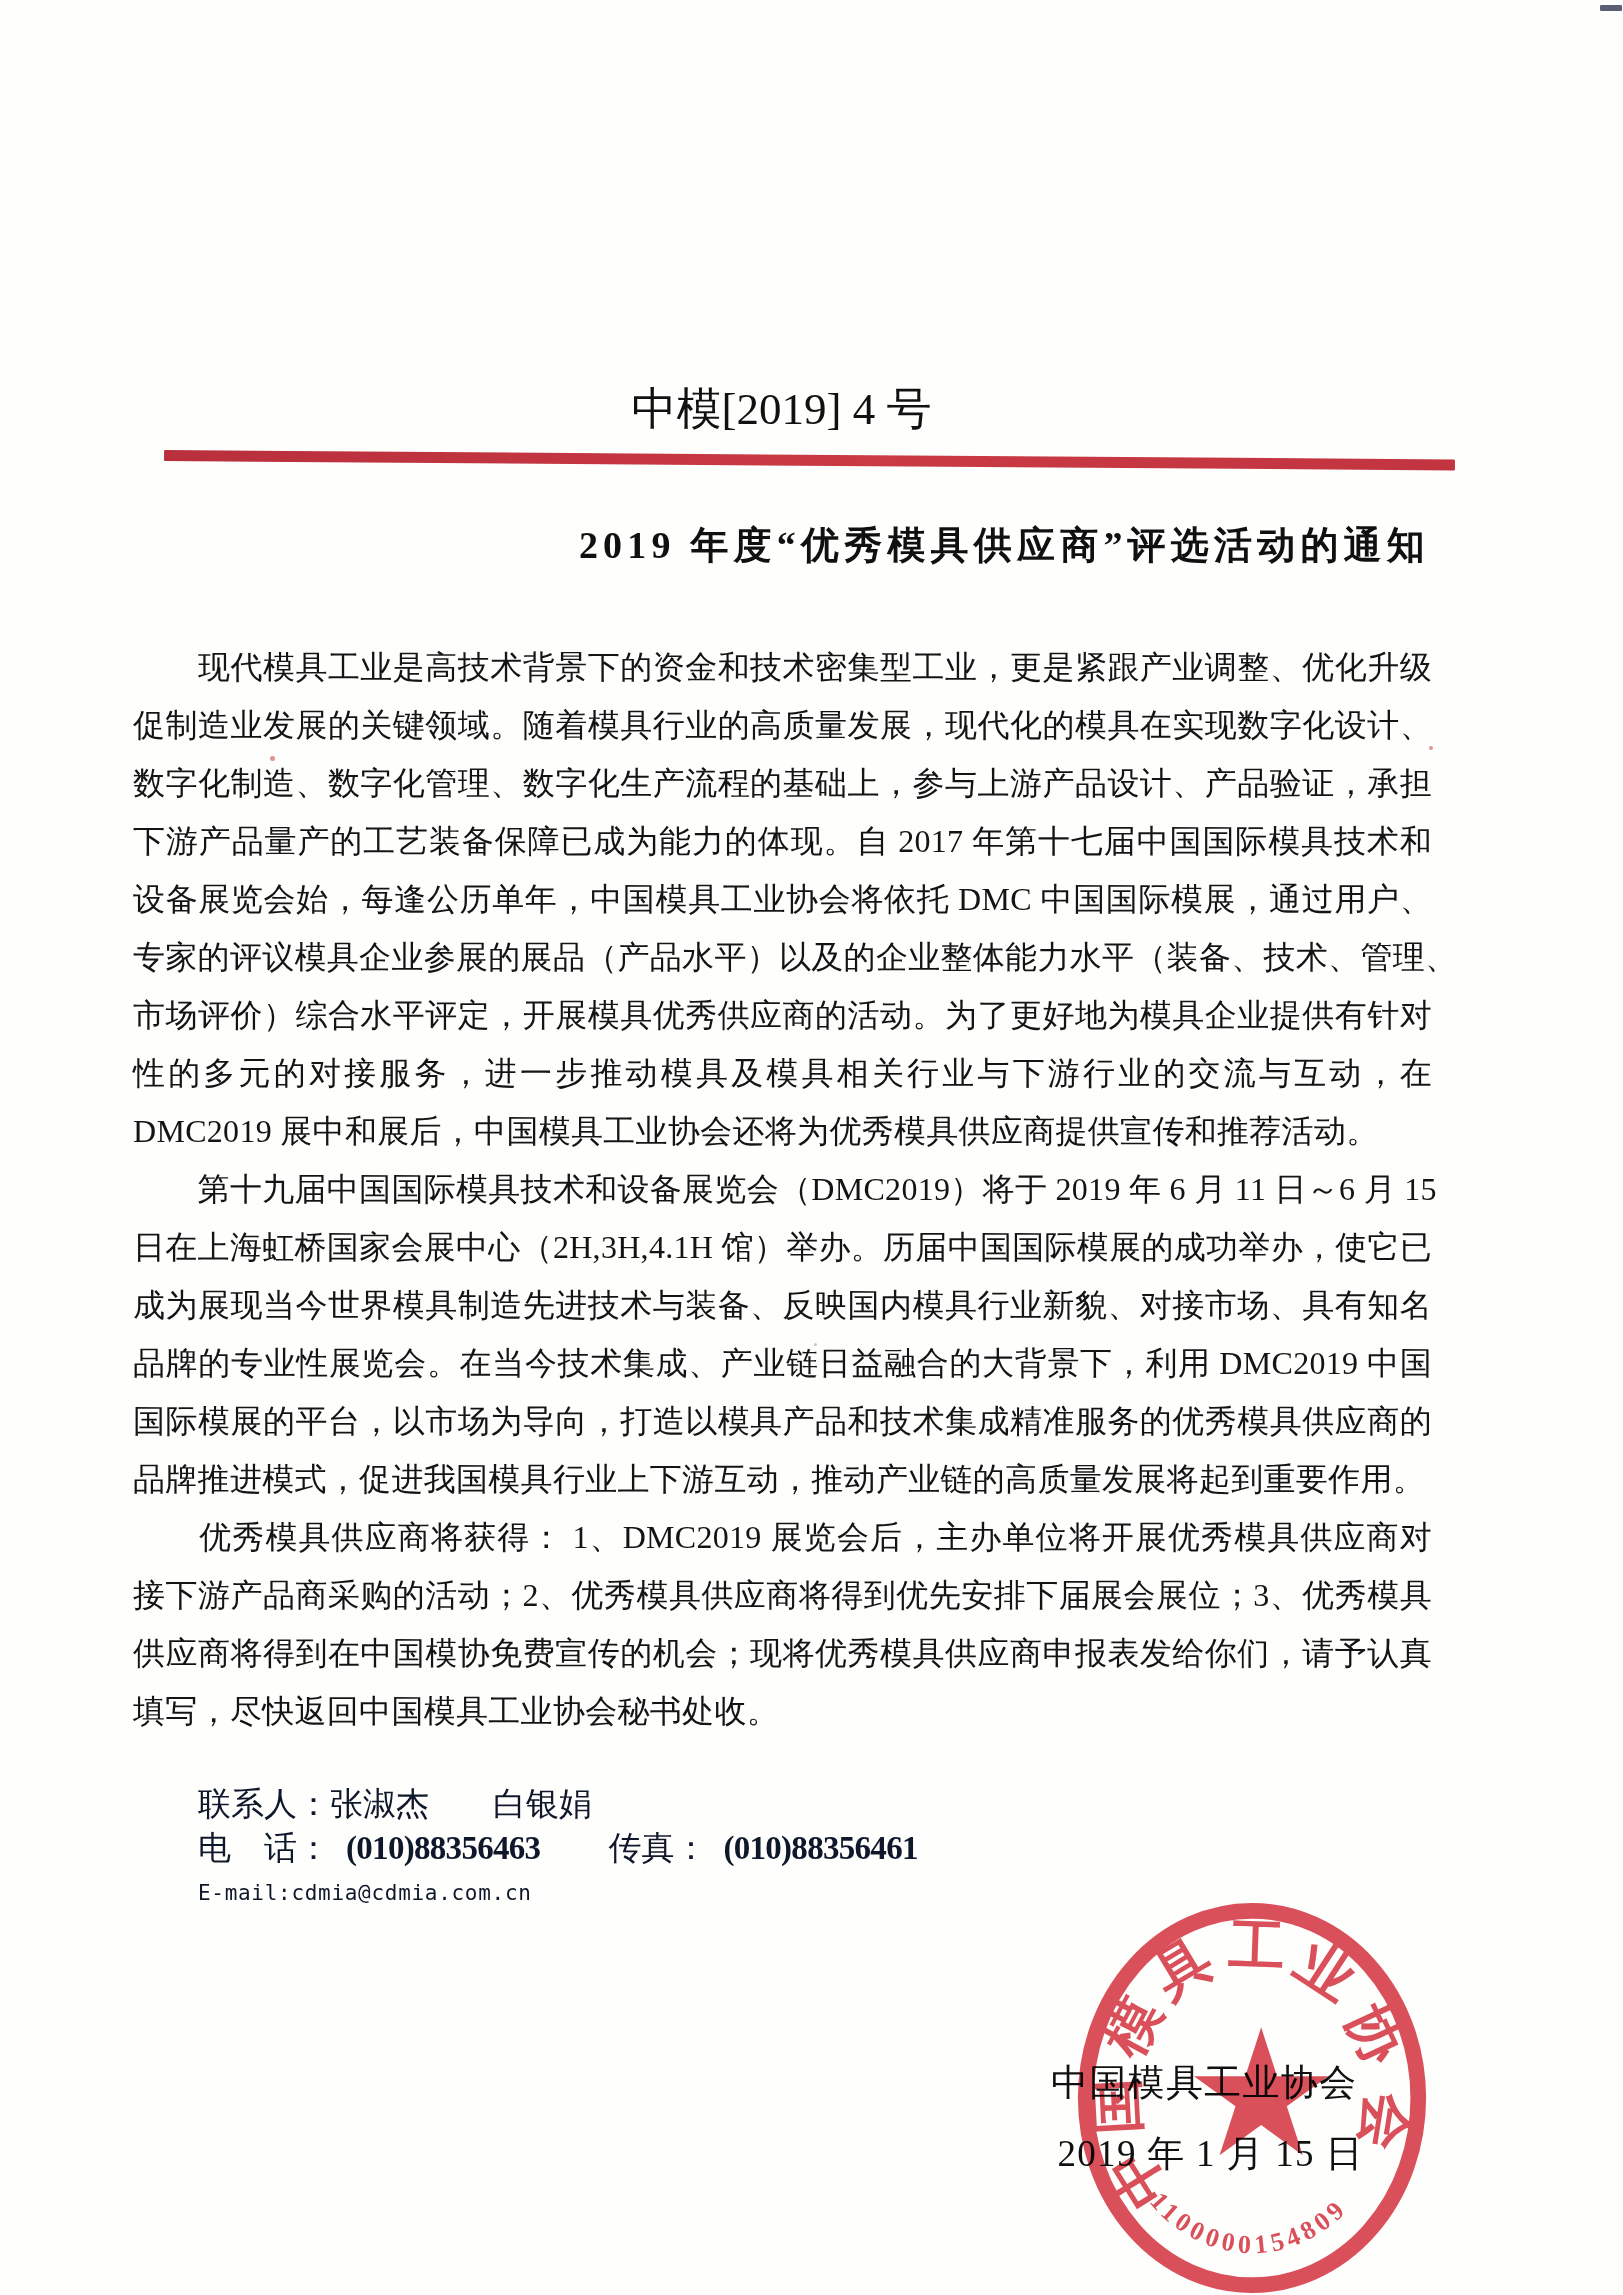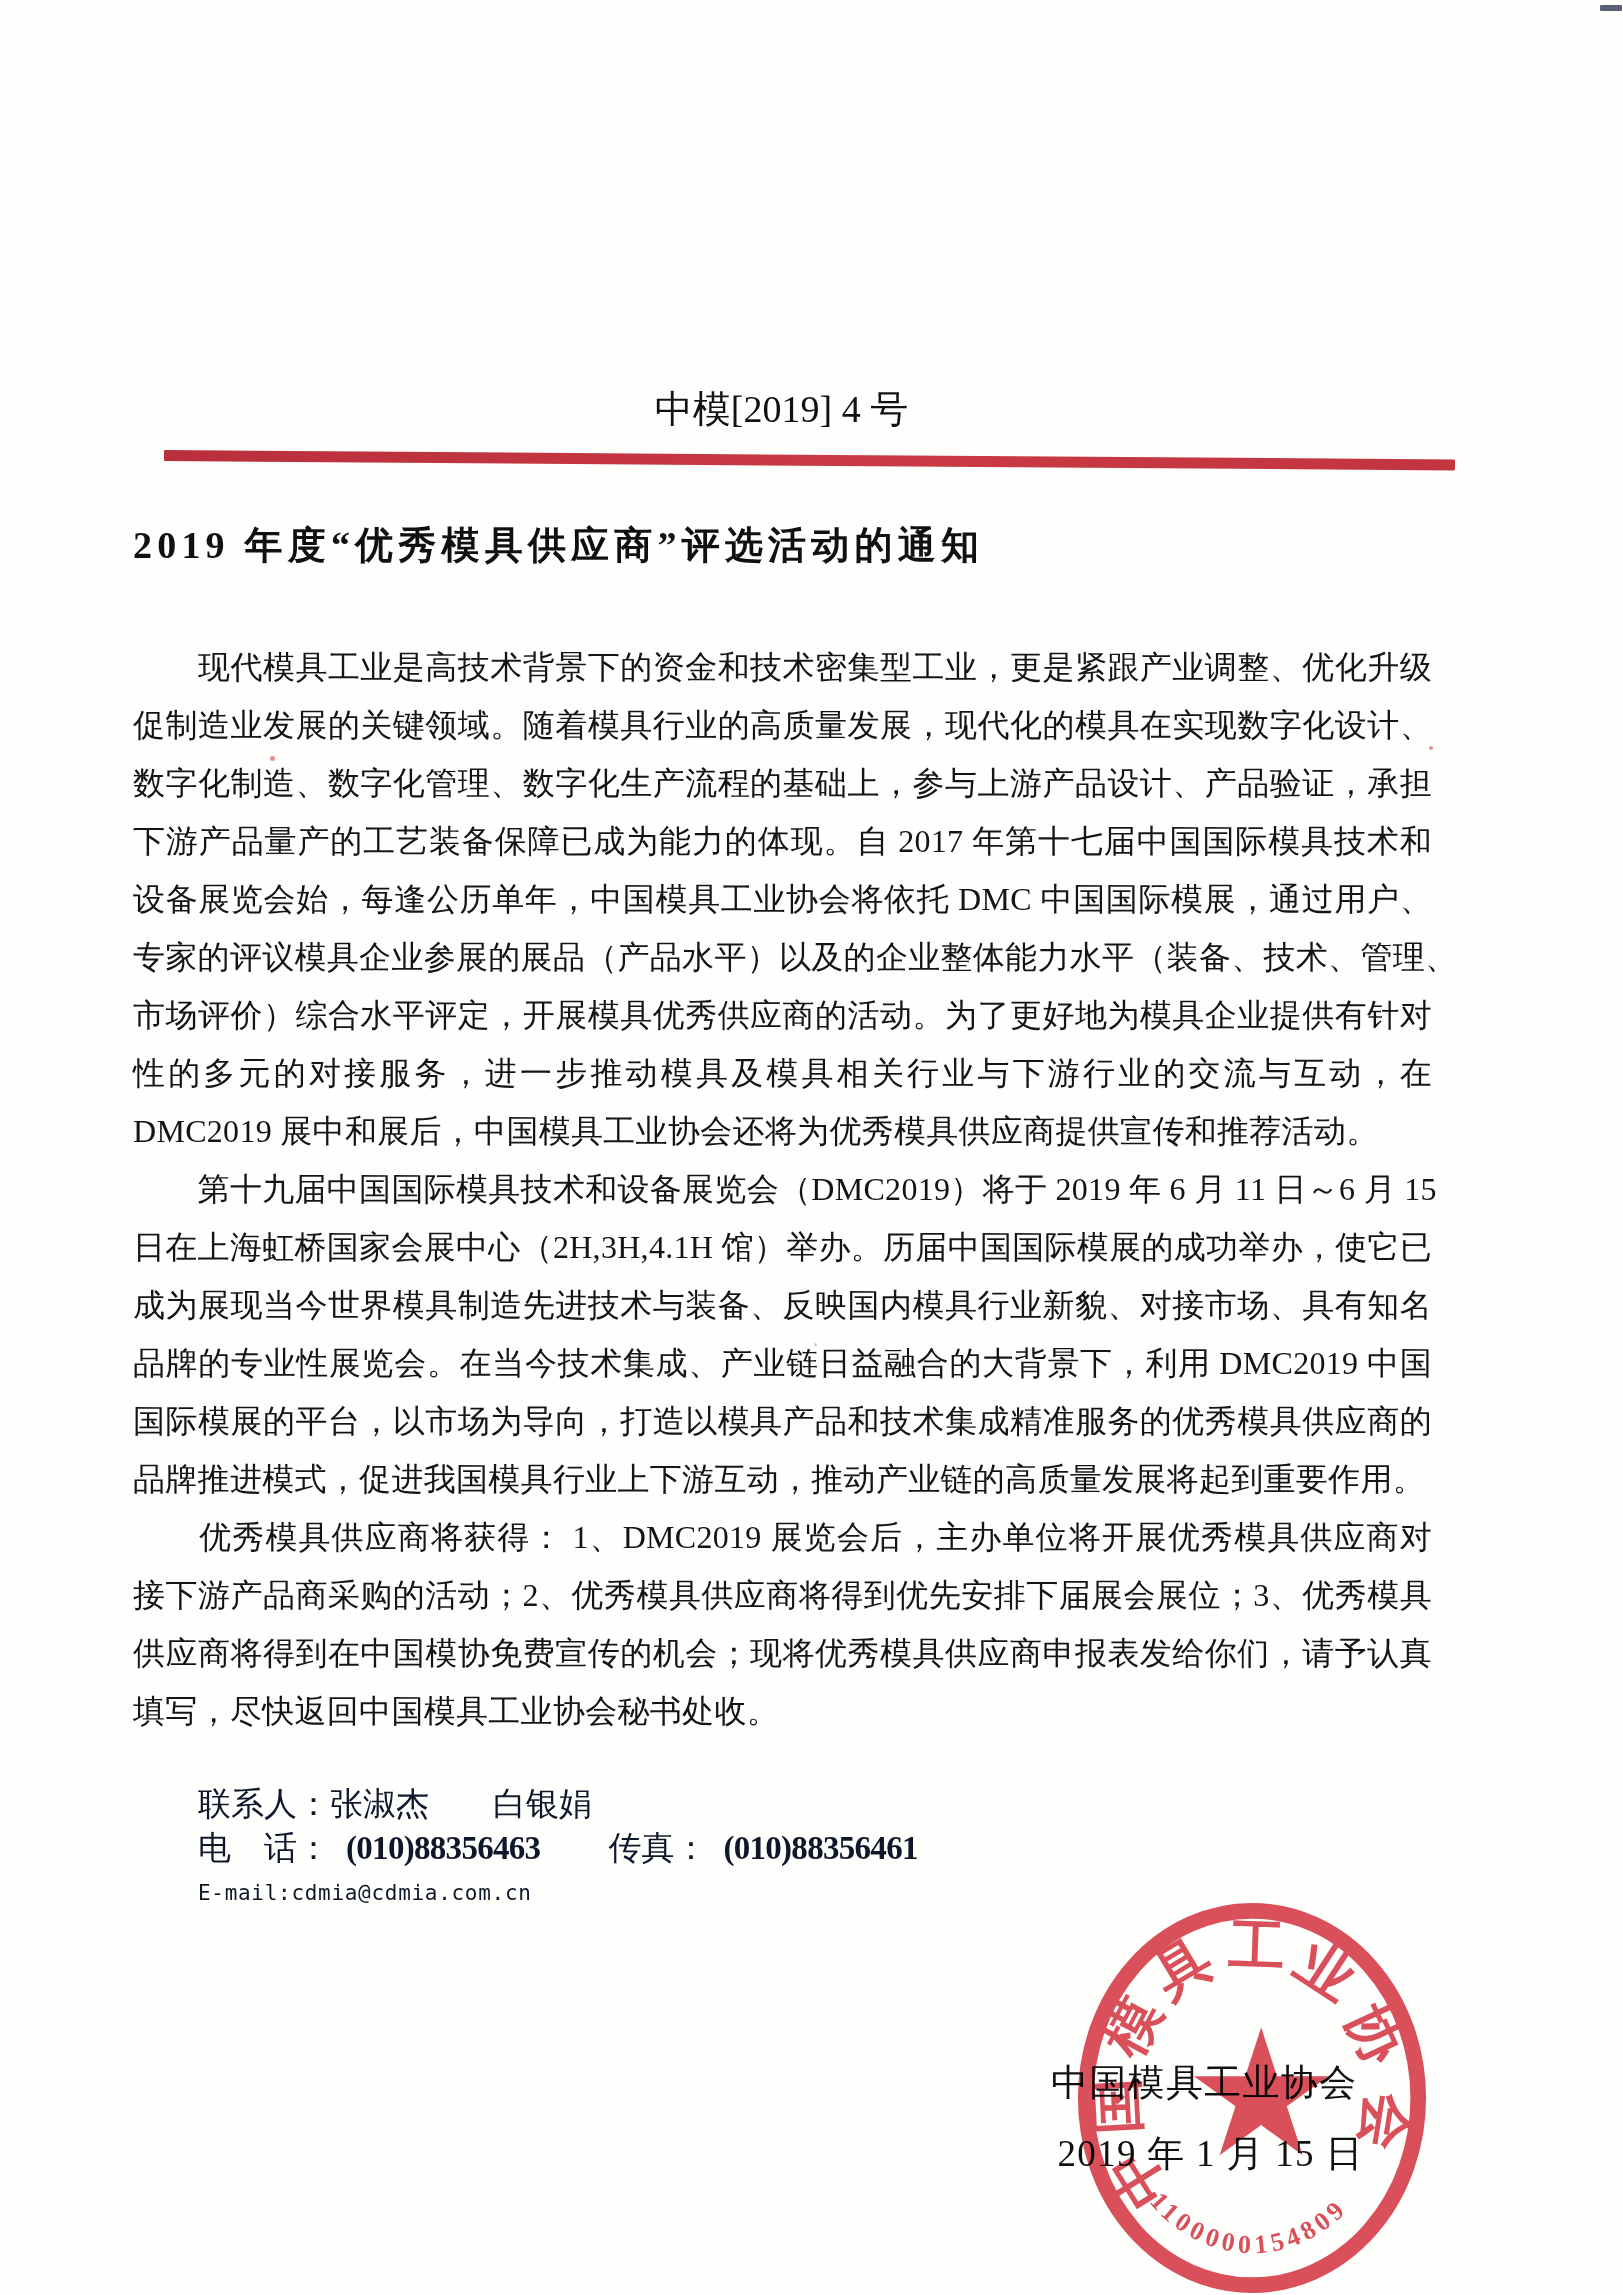--- a/index.html
+++ b/index.html
@@ -9,30 +9,30 @@
     font-family:"Liberation Serif","DejaVu Serif",serif;color:#161616;
   }
   
   .org-header{
     position:absolute;left:0;right:0;top:171px;height:118px;
     text-align:center;font-size:103px;line-height:118px;font-weight:700;
     color:#c4232f;letter-spacing:7.9px;white-space:nowrap;
   }
   .doc-number{
     position:absolute;left:133px;width:1297px;top:390px;height:39px;
-    text-align:center;font-size:38px;line-height:39px;color:#111;
+    text-align:center;font-size:45px;line-height:39px;color:#111;
   }
   .red-divider{
     position:absolute;left:164px;top:450px;width:1291px;height:11px;
     background:linear-gradient(90deg,#b92f3c,#c93a44 55%,#c23440);
     transform:rotate(0.42deg);transform-origin:left center;border-radius:1.3px;
   }
   .doc-title{
     position:absolute;left:133px;width:1297px;top:522px;height:46px;
-    text-align:left;font-size:38px;line-height:46px;font-weight:700;
+    text-align:right;font-size:38px;line-height:46px;font-weight:700;
     letter-spacing:5.2px;color:#101010;white-space:nowrap;
   }
   
   .body-block{position:absolute;left:133px;top:638px;width:1299px;}
   .bl{
     height:58px;line-height:58px;font-size:32px;color:#141414;
     text-align:justify;text-align-last:justify;white-space:nowrap;
     letter-spacing:0.3px;
   }
   .bl.pe{text-align-last:left;}

